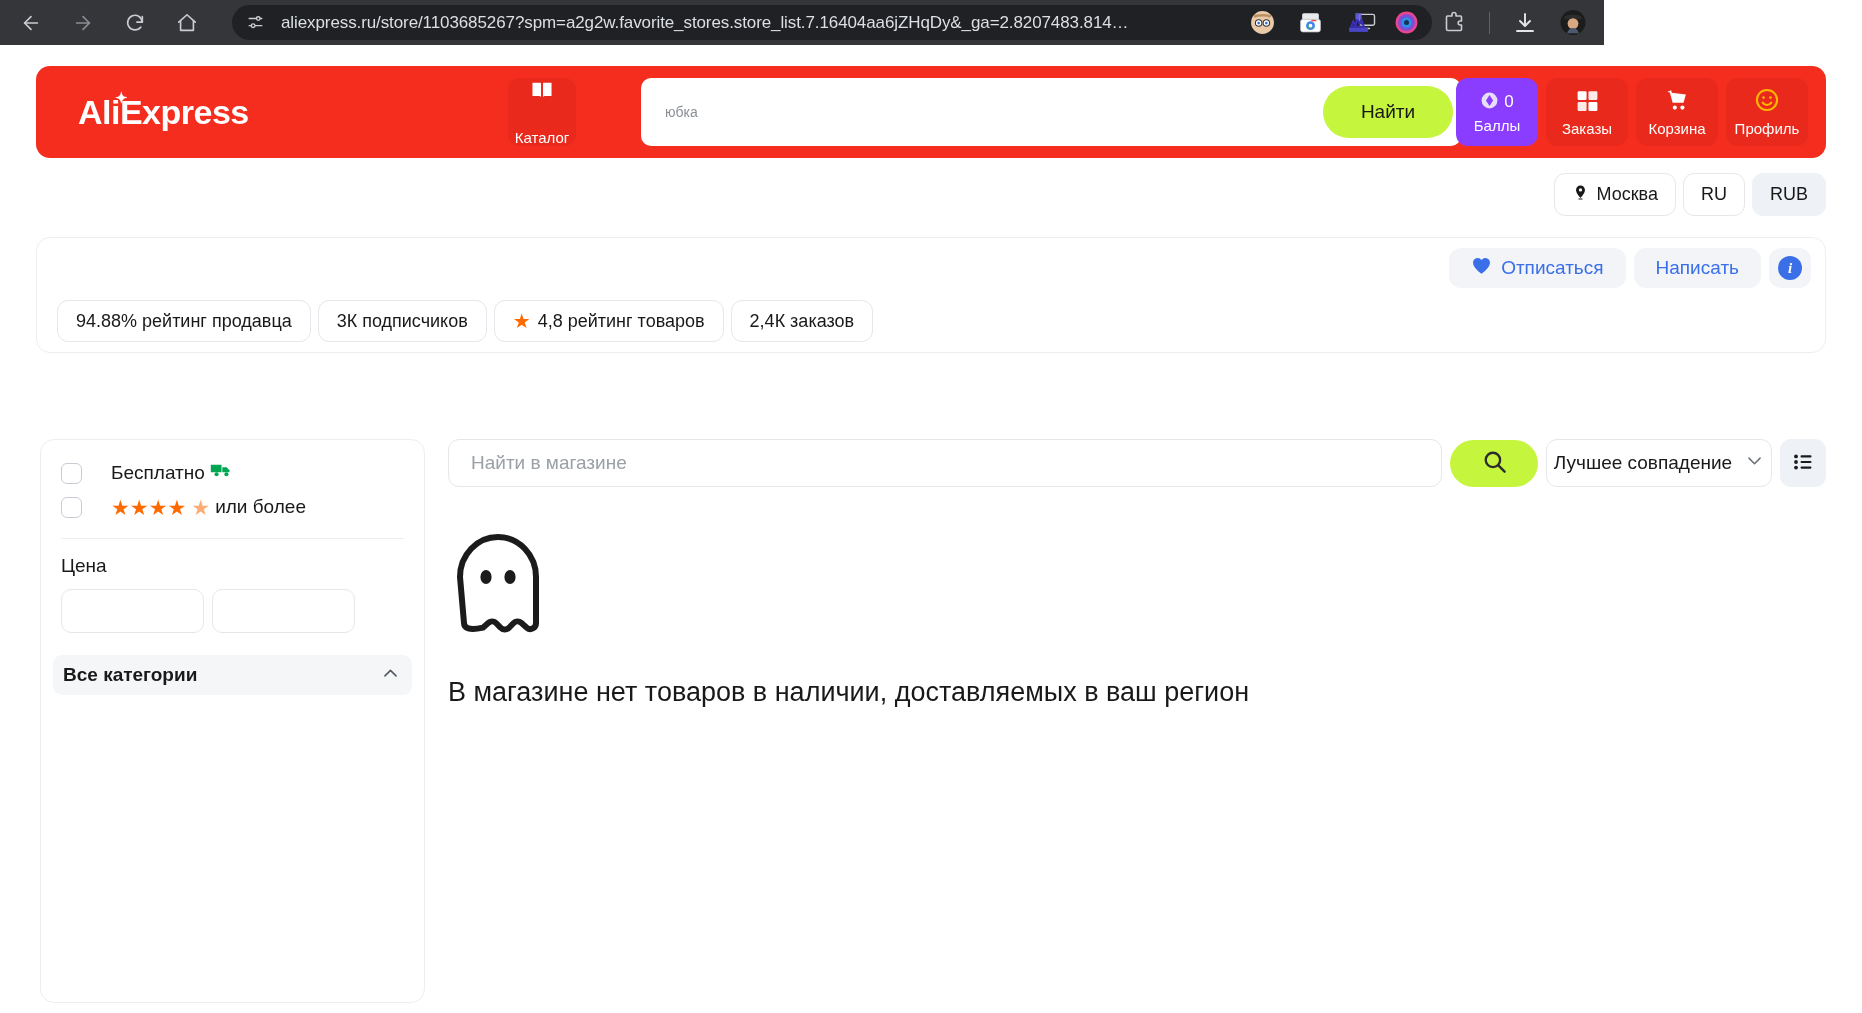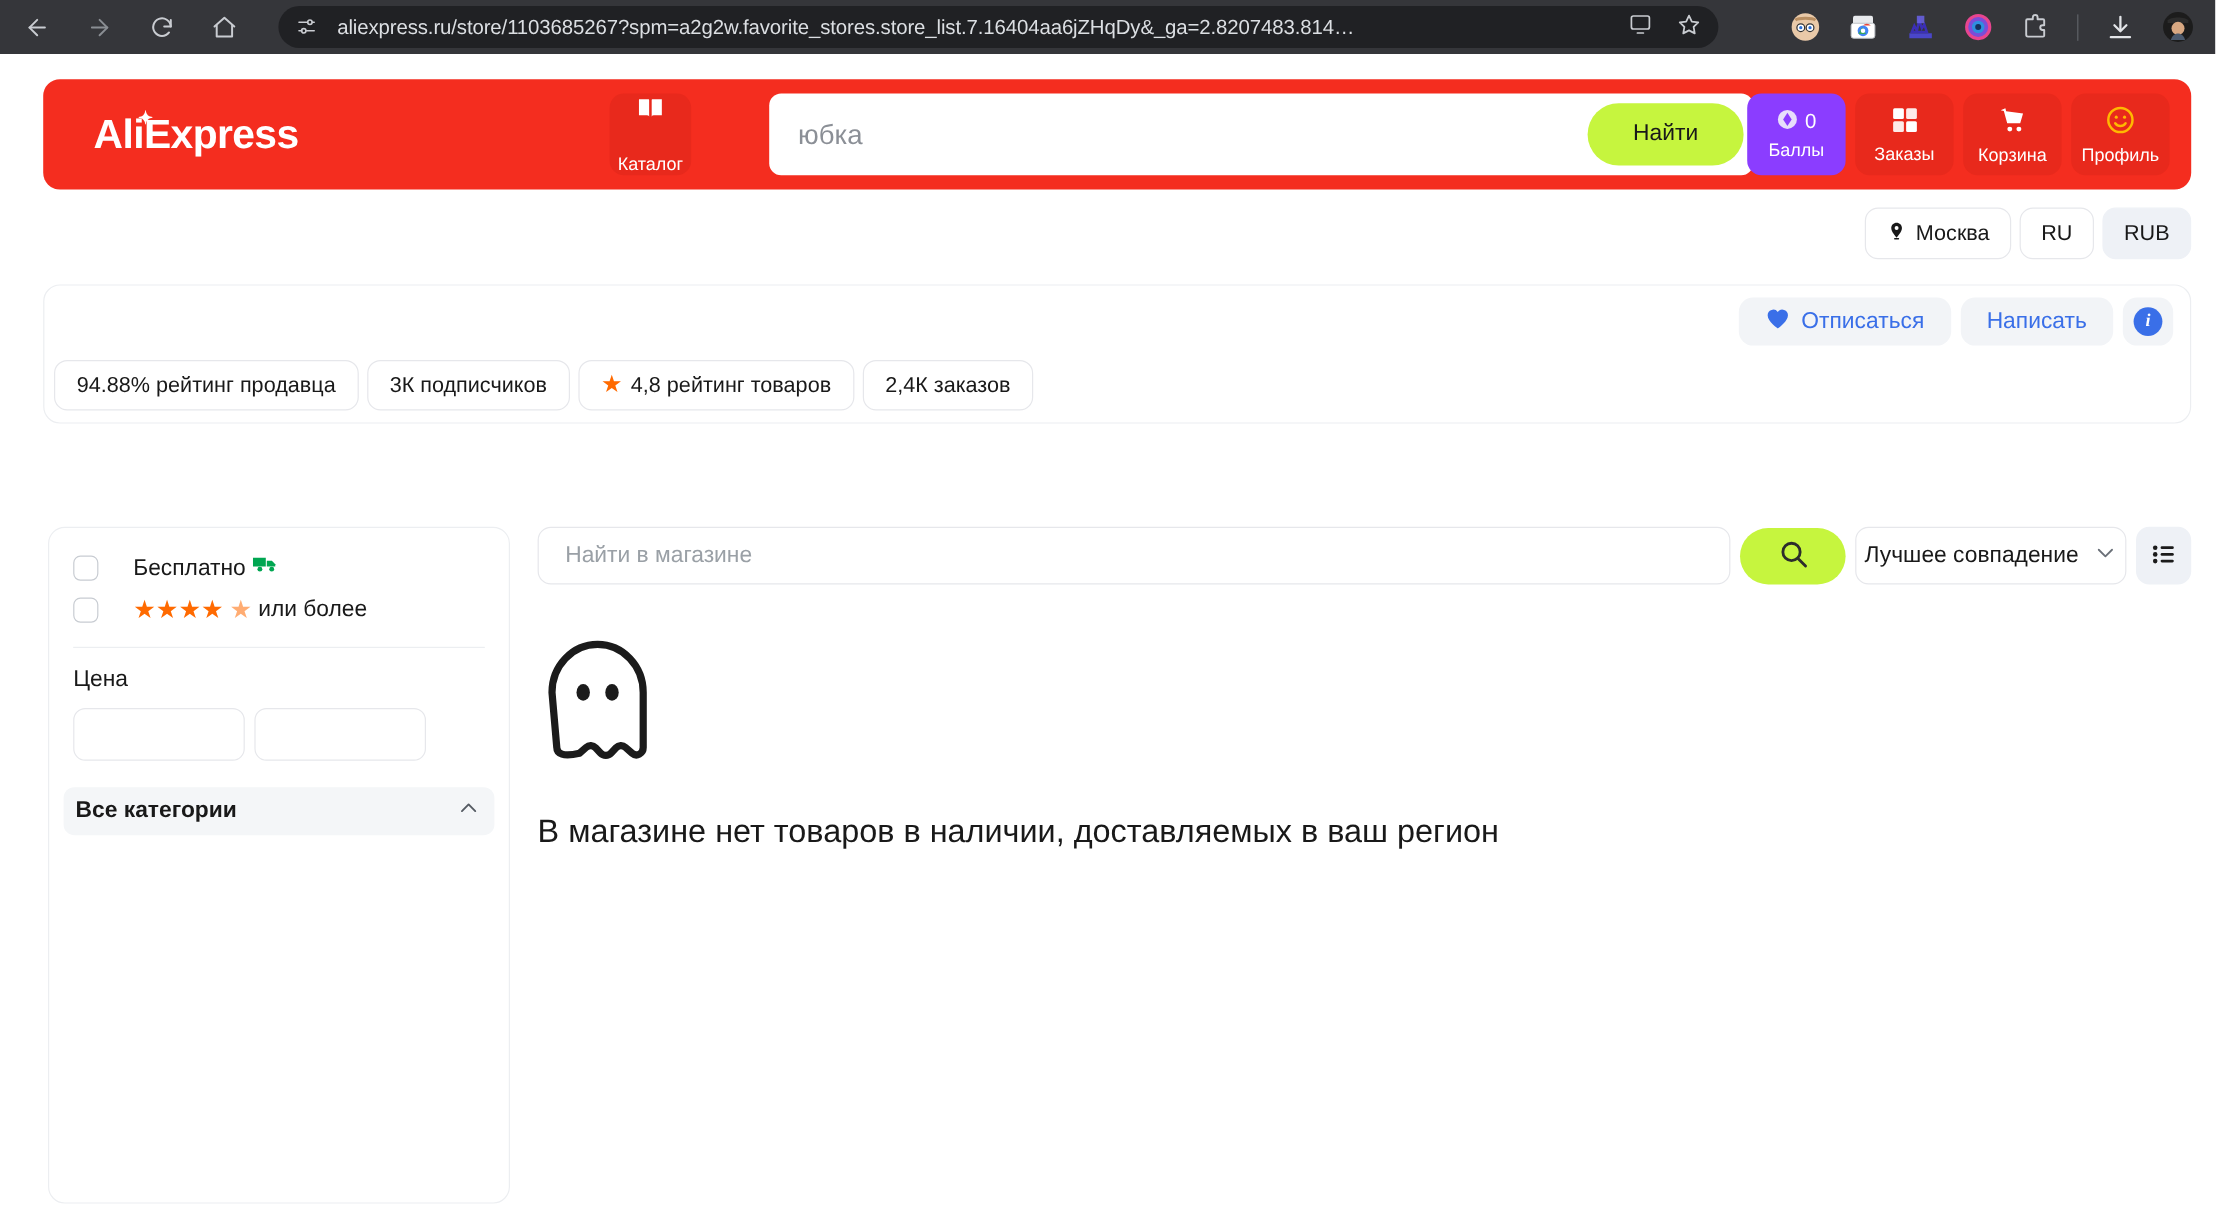--- a/index.html
+++ b/index.html
@@ -8,21 +8,21 @@
     margin: 0; padding: 0;
     width: 1862px; height: 1013px;
     overflow: hidden;
     background: #ffffff;
     font-family: "Liberation Sans", sans-serif;
   }
 
   
   .browser-bar {
     position: absolute; left: 0; top: 0;
-    width: 1846px; height: 45px;
+    width: 1604px; height: 45px;
     background: #35363a;
     display: flex; align-items: center;
   }
   .nav-btn {
     width: 38px; height: 38px;
     display: flex; align-items: center; justify-content: center;
     border-radius: 50%;
     flex: 0 0 auto;
   }
   .nav-btn svg { display: block; }
@@ -101,21 +101,21 @@
     position: absolute; left: 605px; top: 12px;
     width: 820px; height: 68px;
     background: #fff;
     border-radius: 10px;
     display: flex; align-items: center;
   }
   .search-input {
     flex: 1 1 auto;
     border: 0; outline: 0;
     background: transparent;
-    font-size: 23px;
+    font-size: 14px;
     color: #191919;
     padding: 0 24px;
     font-family: "Liberation Sans", sans-serif;
   }
   .search-input::placeholder { color: #8b8f96; }
   .find-btn {
     margin-right: 8px;
     width: 130px; height: 52px;
     background: #c6f53e;
     border: 0; border-radius: 26px;
@@ -220,21 +220,21 @@
     cursor: pointer;
   }
   .info-dot {
     width: 24px; height: 24px; border-radius: 50%;
     background: #3a6fe8; color: #fff;
     display: flex; align-items: center; justify-content: center;
     font-size: 15px; font-weight: 700; font-style: italic;
     font-family: "Liberation Serif", serif;
   }
 
-  .stat-row { position: absolute; left: 8px; top: 62px; display: flex; gap: 7px; text-align: center; }
+  .stat-row { position: absolute; left: 20px; top: 62px; display: flex; gap: 7px; text-align: center; }
   .stat-chip {
     height: 42px;
     border: 1px solid #e6e7eb;
     border-radius: 11px;
     display: flex; align-items: center; gap: 7px;
     padding: 0 18px;
     font-size: 18px; color: #191919;
     white-space: nowrap;
     background: #fff;
   }

